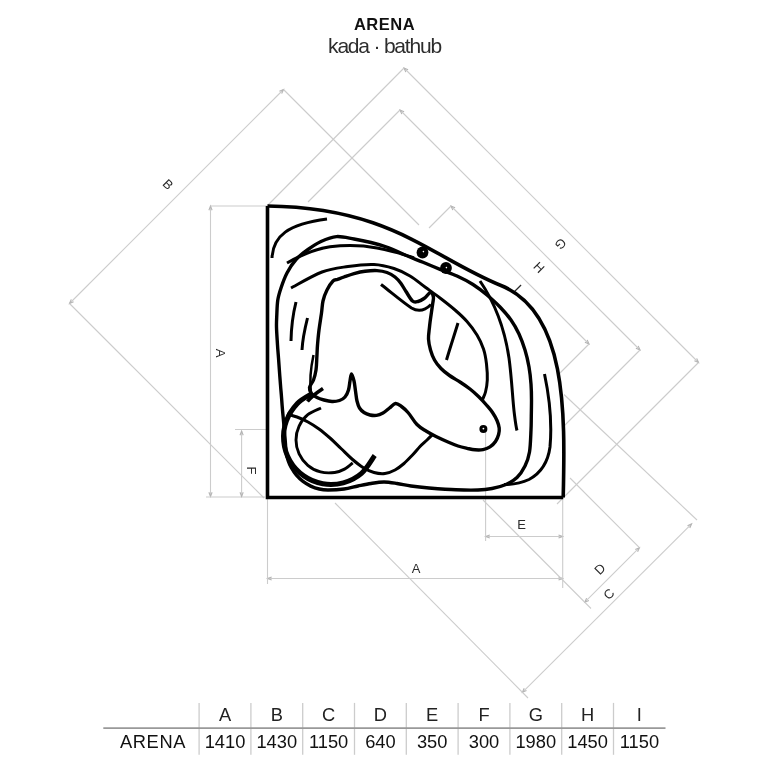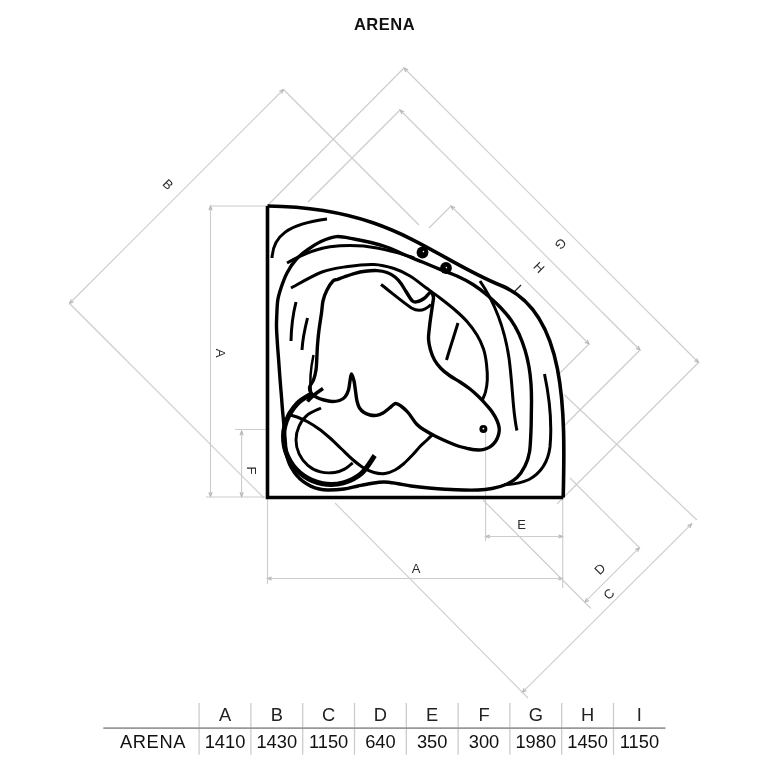--- a/index.html
+++ b/index.html
@@ -8,20 +8,21 @@
   .title{position:absolute;left:0;top:15px;width:769px;text-align:center;font-weight:bold;font-size:16.5px;color:#111;letter-spacing:0.5px;}
   .subtitle{position:absolute;left:0;top:34px;width:769px;text-align:center;font-size:21px;letter-spacing:-1.2px;color:#2d2d2d;}
   svg text{font-family:"Liberation Sans", sans-serif;}
 </style>
 </head>
 <body>
 <div class="wrap">
 
   <div class="title">ARENA</div>
 
+  <div class="subtitle">kada · bathub</div>
 
   <svg width="775" height="776" viewBox="0 0 775 776" style="position:absolute;left:0;top:0">
     <g fill="none" stroke="#cccccc" stroke-width="1.1">
 
       <path d="M210.5,206 L210.5,496.5"></path>
       <path d="M212.1,210.2 L210.5,206.0 L208.9,210.2 M208.9,492.3 L210.5,496.5 L212.1,492.3" stroke="#b4b4b4"></path>
       <path d="M210.5,206 L267,206"></path>
       <path d="M206,497 L265,497"></path>
 
       <path d="M241.6,431 L241.6,496.5"></path>

